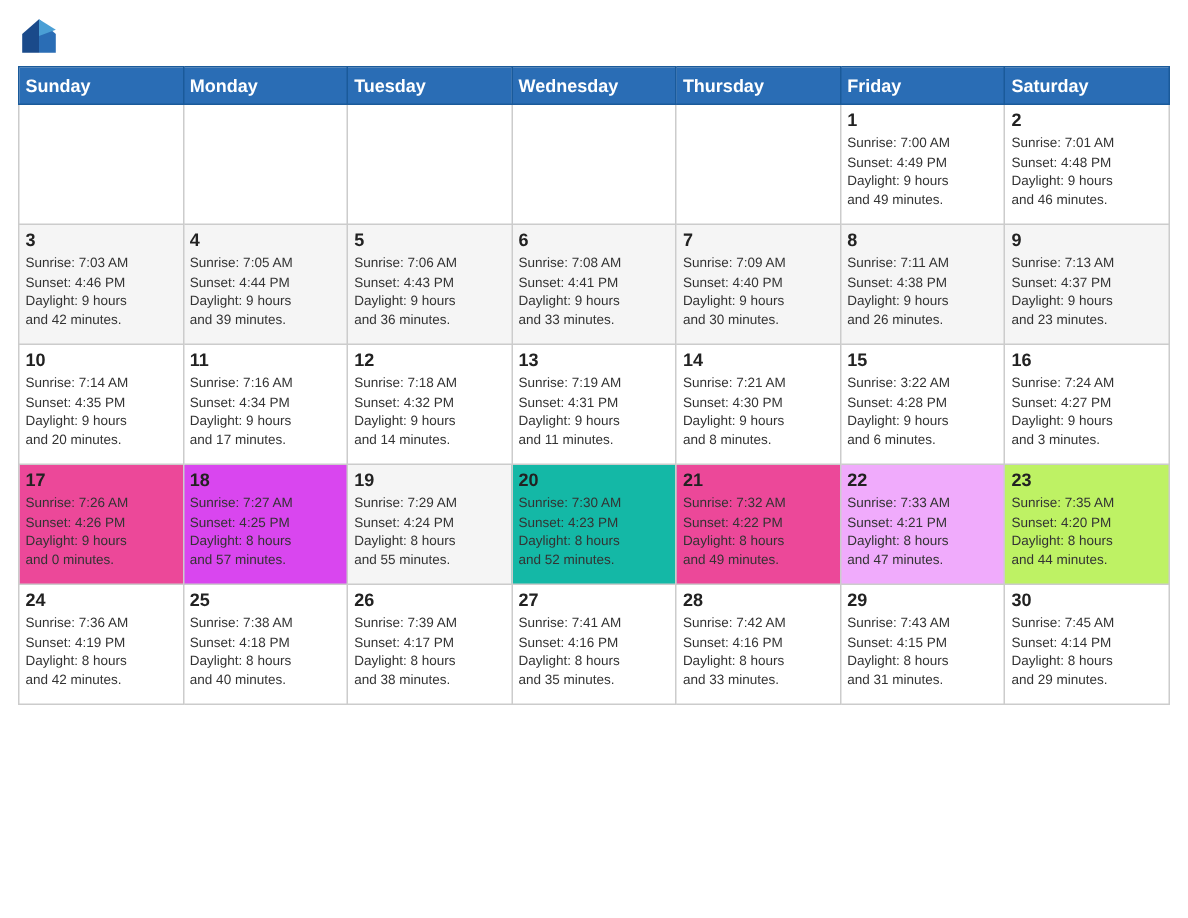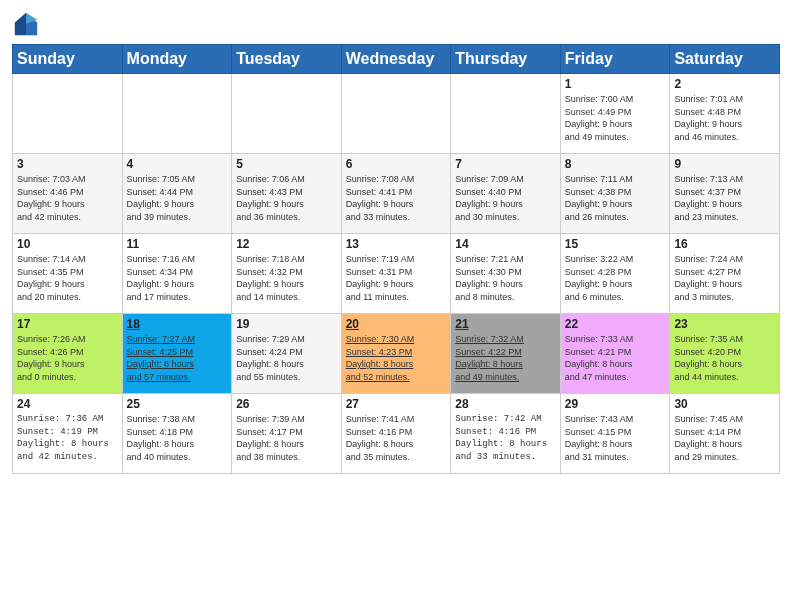--- a/index.html
+++ b/index.html
@@ -49,21 +49,21 @@
       color: #444;
     }
     .calendar {
       width: 100%;
       border-collapse: collapse;
       table-layout: fixed;
     }
     .calendar th {
       background: #2a6db5;
       color: #fff;
-      font-size: 16px;
+      font-size: 12px;
       font-weight: bold;
       padding: 5px 4px;
       text-align: left;
       border: 1px solid #1a5a9a;
     }
     .calendar td {
       border: 1px solid #ccc;
       vertical-align: top;
       padding: 3px 4px;
       font-size: 9.5px;
@@ -242,49 +242,49 @@
           </td>
           <td>
             <span class="day-num">16</span>
             <div class="day-detail" style="white-space: pre-line;">Sunrise: 7:24 AM
 Sunset: 4:27 PM
 Daylight: 9 hours
 and 3 minutes.</div>
           </td>
         </tr>
         <tr>
-          <td style="background: #bef264;">
+          <td style="background: #ec4899;">
             <span class="day-num">17</span>
             <div class="day-detail" style="white-space: pre-line;">Sunrise: 7:26 AM
 Sunset: 4:26 PM
 Daylight: 9 hours
 and 0 minutes.</div>
           </td>
-          <td style="background: #0ea5e9; text-decoration: underline;">
+          <td style="background: #d946ef;">
             <span class="day-num">18</span>
             <div class="day-detail" style="white-space: pre-line;">Sunrise: 7:27 AM
 Sunset: 4:25 PM
 Daylight: 8 hours
 and 57 minutes.</div>
           </td>
           <td style="background: rgb(245, 245, 245);">
             <span class="day-num">19</span>
             <div class="day-detail" style="white-space: pre-line;">Sunrise: 7:29 AM
 Sunset: 4:24 PM
 Daylight: 8 hours
 and 55 minutes.</div>
           </td>
-          <td style="background: #fdba74; text-decoration: underline;">
+          <td style="background: #14b8a6;">
             <span class="day-num">20</span>
             <div class="day-detail" style="white-space: pre-line;">Sunrise: 7:30 AM
 Sunset: 4:23 PM
 Daylight: 8 hours
 and 52 minutes.</div>
           </td>
-          <td style="background: #a3a3a3; text-decoration: underline;">
+          <td style="background: #ec4899;">
             <span class="day-num">21</span>
             <div class="day-detail" style="white-space: pre-line;">Sunrise: 7:32 AM
 Sunset: 4:22 PM
 Daylight: 8 hours
 and 49 minutes.</div>
           </td>
           <td style="background: #f0abfc;">
             <span class="day-num">22</span>
             <div class="day-detail" style="white-space: pre-line;">Sunrise: 7:33 AM
 Sunset: 4:21 PM
@@ -295,21 +295,21 @@
             <span class="day-num">23</span>
             <div class="day-detail" style="white-space: pre-line;">Sunrise: 7:35 AM
 Sunset: 4:20 PM
 Daylight: 8 hours
 and 44 minutes.</div>
           </td>
         </tr>
         <tr>
           <td>
             <span class="day-num">24</span>
-            <div class="day-detail" style="white-space: pre-line; font-family: Liberation Mono, monospace;">Sunrise: 7:36 AM
+            <div class="day-detail" style="white-space: pre-line;">Sunrise: 7:36 AM
 Sunset: 4:19 PM
 Daylight: 8 hours
 and 42 minutes.</div>
           </td>
           <td>
             <span class="day-num">25</span>
             <div class="day-detail" style="white-space: pre-line;">Sunrise: 7:38 AM
 Sunset: 4:18 PM
 Daylight: 8 hours
 and 40 minutes.</div>
@@ -323,21 +323,21 @@
           </td>
           <td>
             <span class="day-num">27</span>
             <div class="day-detail" style="white-space: pre-line;">Sunrise: 7:41 AM
 Sunset: 4:16 PM
 Daylight: 8 hours
 and 35 minutes.</div>
           </td>
           <td>
             <span class="day-num">28</span>
-            <div class="day-detail" style="white-space: pre-line; font-family: Liberation Mono, monospace;">Sunrise: 7:42 AM
+            <div class="day-detail" style="white-space: pre-line;">Sunrise: 7:42 AM
 Sunset: 4:16 PM
 Daylight: 8 hours
 and 33 minutes.</div>
           </td>
           <td>
             <span class="day-num">29</span>
             <div class="day-detail" style="white-space: pre-line;">Sunrise: 7:43 AM
 Sunset: 4:15 PM
 Daylight: 8 hours
 and 31 minutes.</div>

